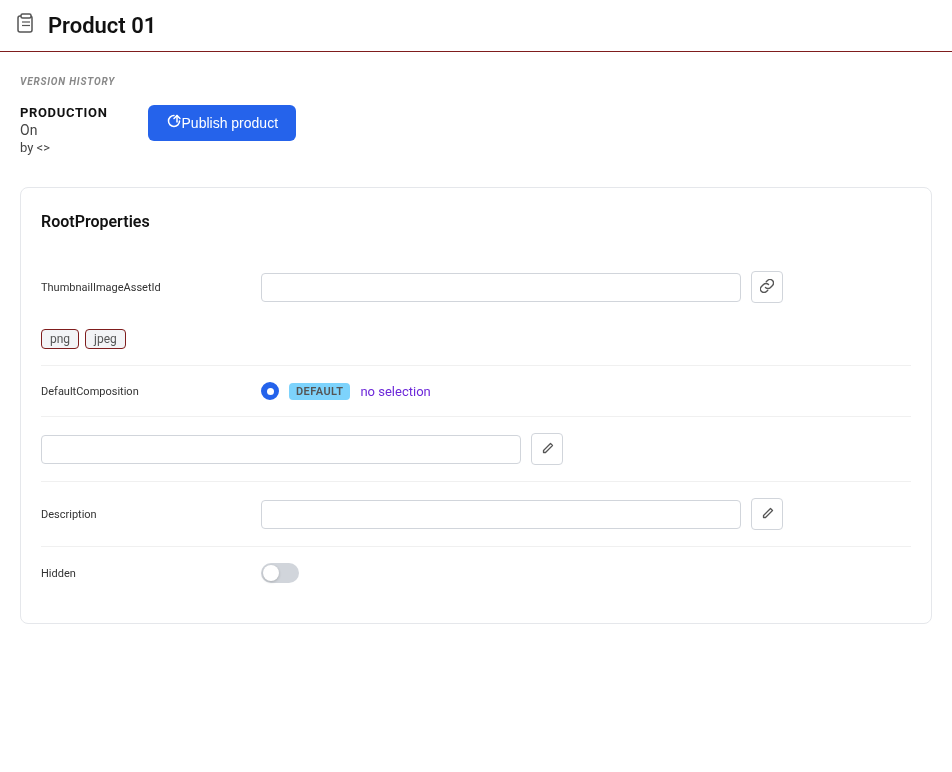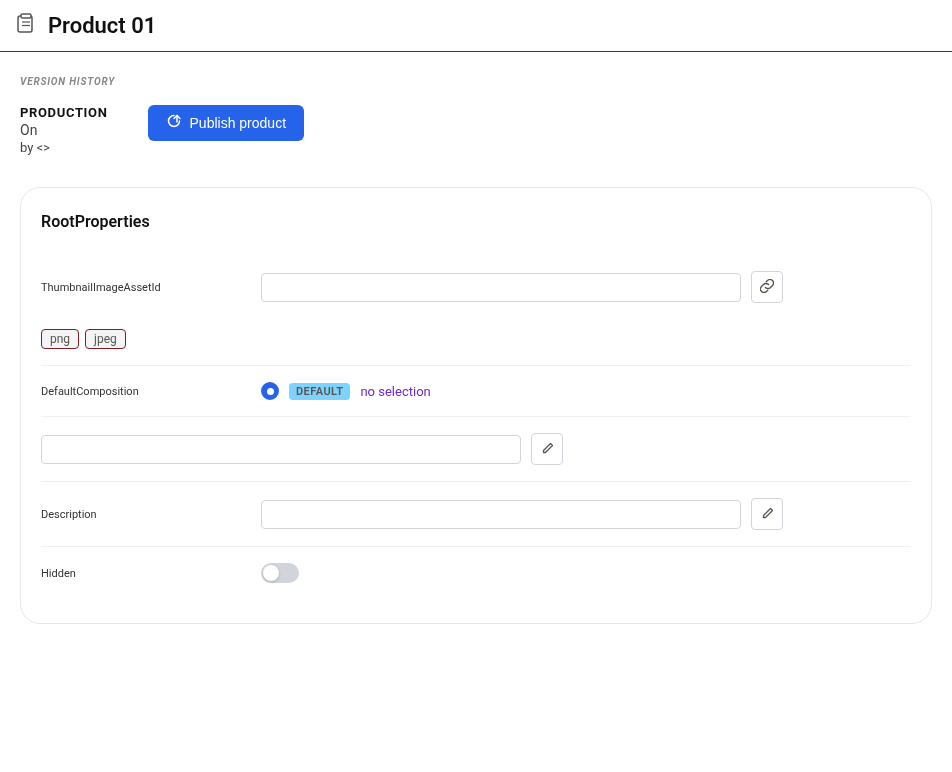--- a/index.html
+++ b/index.html
@@ -70,38 +70,37 @@
     }
 
     .production-by {
       font-size: 13px;
       color: #444;
     }
 
     .publish-btn {
       display: flex;
       align-items: center;
-      gap: 8px;
       background: #2563eb;
       color: #fff;
       border: none;
       border-radius: 6px;
       padding: 8px 18px;
       font-size: 14px;
       font-weight: 500;
       cursor: pointer;
     }
 
     .publish-btn-icon {
       font-size: 16px;
     }
 
     .card {
       border: 1px solid #e5e7eb;
-      border-radius: 20px;
+      border-radius: 8px;
       padding: 24px 20px;
     }
 
     .card-title {
       font-size: 16px;
       font-weight: 600;
       color: #111;
       margin-bottom: 24px;
     }
 

